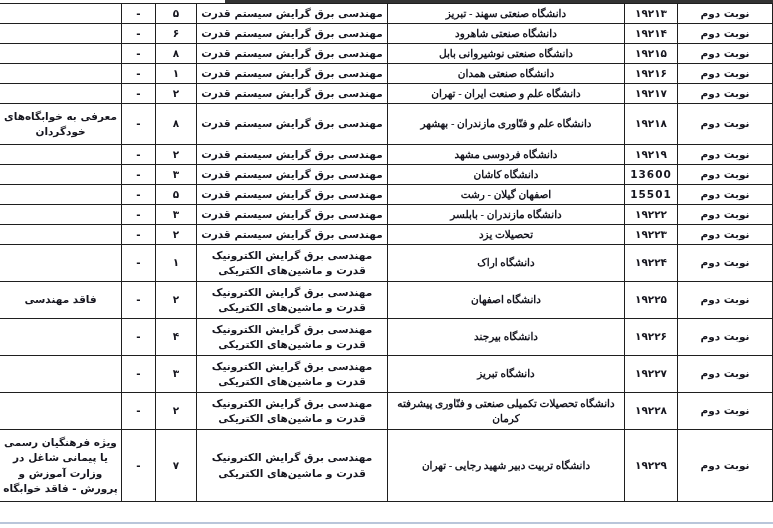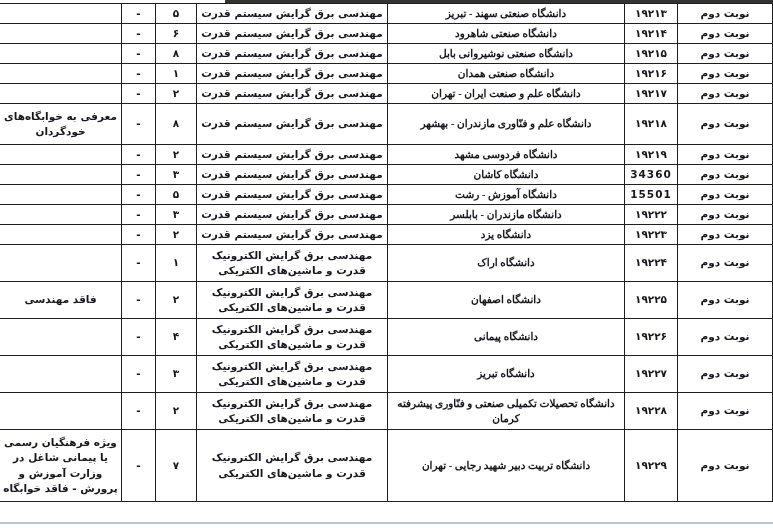--- a/index.html
+++ b/index.html
@@ -121,49 +121,49 @@
     <td class="c-adm">نوبت دوم</td>
     <td class="c-code">۱۹۲۱۹</td>
     <td class="c-univ">دانشگاه فردوسی مشهد</td>
     <td class="c-major">مهندسی برق گرایش سیستم قدرت</td>
     <td class="c-cap">۲</td>
     <td class="c-dash">-</td>
     <td class="c-note"></td>
   </tr>
       <tr class="h-r">
     <td class="c-adm">نوبت دوم</td>
-    <td class="c-code">34360</td>
+    <td class="c-code">13600</td>
     <td class="c-univ">دانشگاه کاشان</td>
     <td class="c-major">مهندسی برق گرایش سیستم قدرت</td>
     <td class="c-cap">۳</td>
     <td class="c-dash">-</td>
     <td class="c-note"></td>
   </tr>
       <tr class="h-r">
     <td class="c-adm">نوبت دوم</td>
     <td class="c-code">15501</td>
-    <td class="c-univ">دانشگاه آموزش - رشت</td>
+    <td class="c-univ">اصفهان گیلان - رشت</td>
     <td class="c-major">مهندسی برق گرایش سیستم قدرت</td>
     <td class="c-cap">۵</td>
     <td class="c-dash">-</td>
     <td class="c-note"></td>
   </tr>
       <tr class="h-r">
     <td class="c-adm">نوبت دوم</td>
     <td class="c-code">۱۹۲۲۲</td>
     <td class="c-univ">دانشگاه مازندران - بابلسر</td>
     <td class="c-major">مهندسی برق گرایش سیستم قدرت</td>
     <td class="c-cap">۳</td>
     <td class="c-dash">-</td>
     <td class="c-note"></td>
   </tr>
       <tr class="h-r">
     <td class="c-adm">نوبت دوم</td>
     <td class="c-code">۱۹۲۲۳</td>
-    <td class="c-univ">دانشگاه یزد</td>
+    <td class="c-univ">تحصیلات یزد</td>
     <td class="c-major">مهندسی برق گرایش سیستم قدرت</td>
     <td class="c-cap">۲</td>
     <td class="c-dash">-</td>
     <td class="c-note"></td>
   </tr>
       <tr class="h-d">
     <td class="c-adm">نوبت دوم</td>
     <td class="c-code">۱۹۲۲۴</td>
     <td class="c-univ">دانشگاه اراک</td>
     <td class="c-major">مهندسی برق گرایش الکترونیک قدرت و ماشین‌های الکتریکی</td>
@@ -176,21 +176,21 @@
     <td class="c-code">۱۹۲۲۵</td>
     <td class="c-univ">دانشگاه اصفهان</td>
     <td class="c-major">مهندسی برق گرایش الکترونیک قدرت و ماشین‌های الکتریکی</td>
     <td class="c-cap">۲</td>
     <td class="c-dash">-</td>
     <td class="c-note">فاقد مهندسی</td>
   </tr>
       <tr class="h-d">
     <td class="c-adm">نوبت دوم</td>
     <td class="c-code">۱۹۲۲۶</td>
-    <td class="c-univ">دانشگاه پیمانی</td>
+    <td class="c-univ">دانشگاه بیرجند</td>
     <td class="c-major">مهندسی برق گرایش الکترونیک قدرت و ماشین‌های الکتریکی</td>
     <td class="c-cap">۴</td>
     <td class="c-dash">-</td>
     <td class="c-note"></td>
   </tr>
       <tr class="h-d">
     <td class="c-adm">نوبت دوم</td>
     <td class="c-code">۱۹۲۲۷</td>
     <td class="c-univ">دانشگاه تبریز</td>
     <td class="c-major">مهندسی برق گرایش الکترونیک قدرت و ماشین‌های الکتریکی</td>

